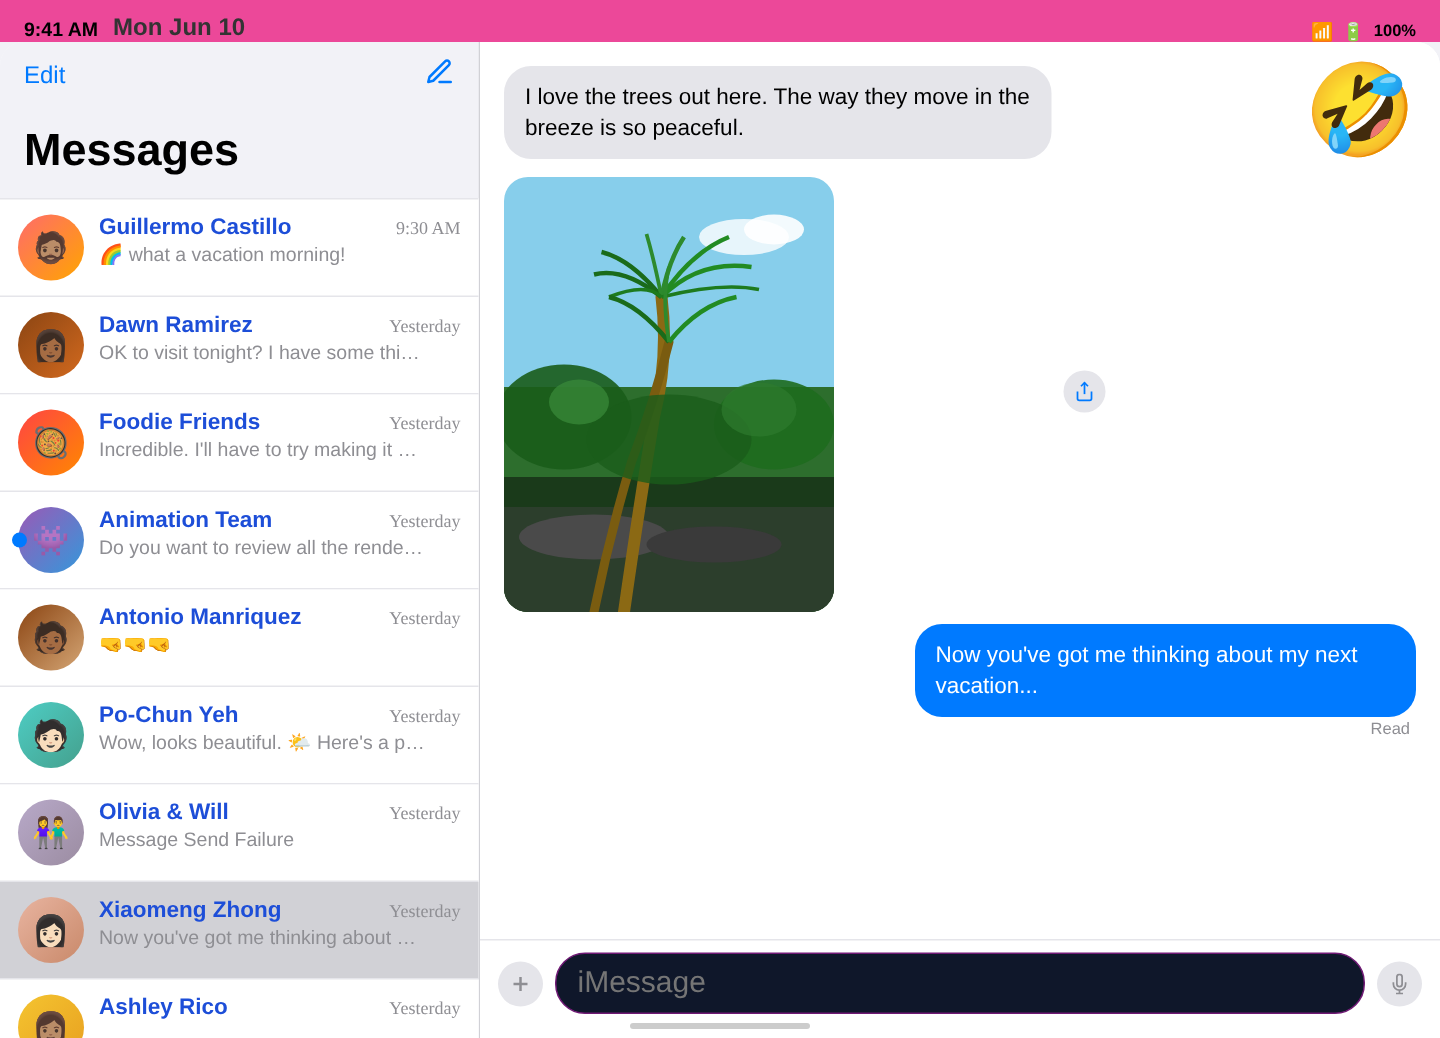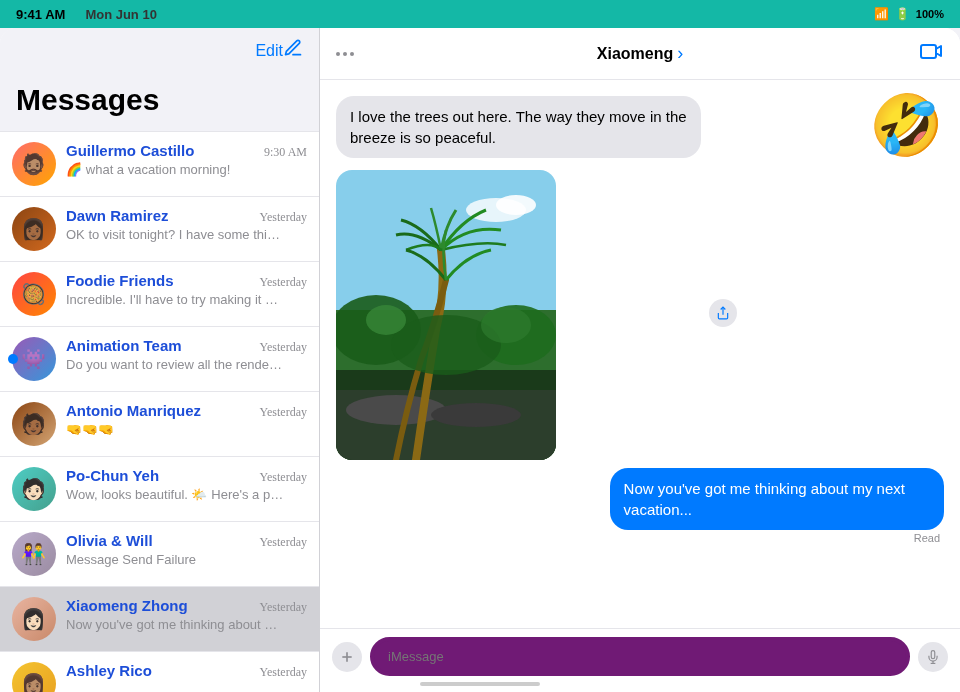--- a/index.html
+++ b/index.html
@@ -10,31 +10,31 @@
       background: #f2f2f7;
       overflow: hidden;
       position: relative;
     }
 
     
     .status-bar {
       position: absolute;
       top: 0; left: 0; right: 0;
       height: 28px;
-      background: #14b8a6;
-      display: flex;
-      align-items: center;
+      background: #ec4899;
+      display: flex;
+      align-items: flex-end;
       justify-content: space-between;
       padding: 0 16px;
       font-size: 12px;
       font-weight: 600;
       z-index: 10;
     }
     .status-time { font-size: 13px; font-weight: 700; }
-    .status-date { font-size: 13px; color: #333; margin-left: 16px; }
+    .status-date { font-size: 16px; color: #333; margin-left: 6px; }
     .status-right { display: flex; align-items: center; gap: 6px; }
 
     
     .app-container {
       position: absolute;
       top: 28px; left: 0; right: 0; bottom: 0;
       display: flex;
       background: white;
       border-radius: 16px 16px 0 0;
       overflow: hidden;
@@ -51,21 +51,21 @@
       height: 100%;
     }
 
     .sidebar-header {
       padding: 10px 16px 6px;
       background: #f2f2f7;
     }
 
     .sidebar-top-actions {
       display: flex;
-      justify-content: flex-end;
+      justify-content: space-between;
       align-items: center;
       margin-bottom: 20px;
     }
 
     .edit-btn {
       color: #007aff;
       font-size: 16px;
       background: none;
       border: none;
       cursor: pointer;
@@ -325,25 +325,25 @@
       display: flex;
       align-items: center;
       justify-content: center;
       cursor: pointer;
       color: #8e8e93;
       font-size: 18px;
       flex-shrink: 0;
     }
     .message-input {
       flex: 1;
-      background: #701a75;
-      border: 4px solid #701a75;
+      background: #0f172a;
+      border: 1px solid #701a75;
       border-radius: 20px;
       padding: 8px 14px;
-      font-size: 13px;
+      font-size: 20px;
       color: #8e8e93;
       outline: none;
     }
     .mic-input-btn {
       width: 30px;
       height: 30px;
       border-radius: 50%;
       background: #e5e5ea;
       display: flex;
       align-items: center;
@@ -501,37 +501,20 @@
               <div class="conv-time">Yesterday</div>
             </div>
             <div class="conv-preview"></div>
           </div>
         </div>
       </div>
   </div>
 
   <div class="chat-panel">
 
-    <div class="chat-header">
-      <div class="header-dots">
-        <div class="header-dot"></div>
-        <div class="header-dot"></div>
-        <div class="header-dot"></div>
-      </div>
-      <div class="chat-header-center">
-        <span class="chat-name">Xiaomeng</span>
-        <span class="chat-chevron" style="color:#007aff;font-size:18px;">›</span>
-      </div>
-      <button class="video-btn">
-        <svg width="24" height="18" viewBox="0 0 24 18" fill="none" stroke="#007aff" stroke-width="2" stroke-linecap="round" stroke-linejoin="round">
-          <rect x="1" y="3" width="15" height="13" rx="2"></rect>
-          <path d="M16 7l5-3v10l-5-3V7z"></path>
-        </svg>
-      </button>
-    </div>
 
     <div class="chat-messages">
 
       <div class="emoji-reaction">🤣</div>
 
       <div class="msg-incoming">
         <div class="bubble-incoming">
           <span>I love the trees out here. The way they move in the breeze is so peaceful.</span>
         </div>
       </div>

